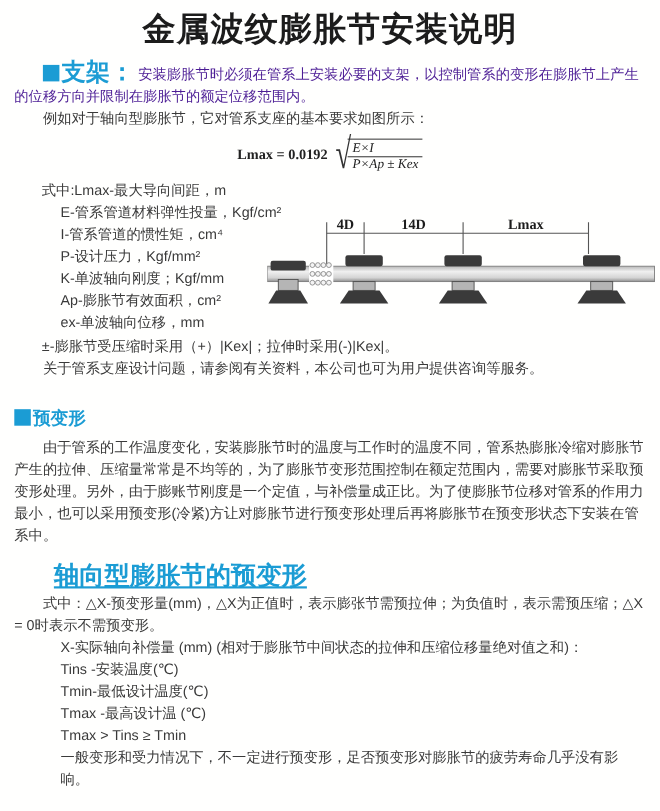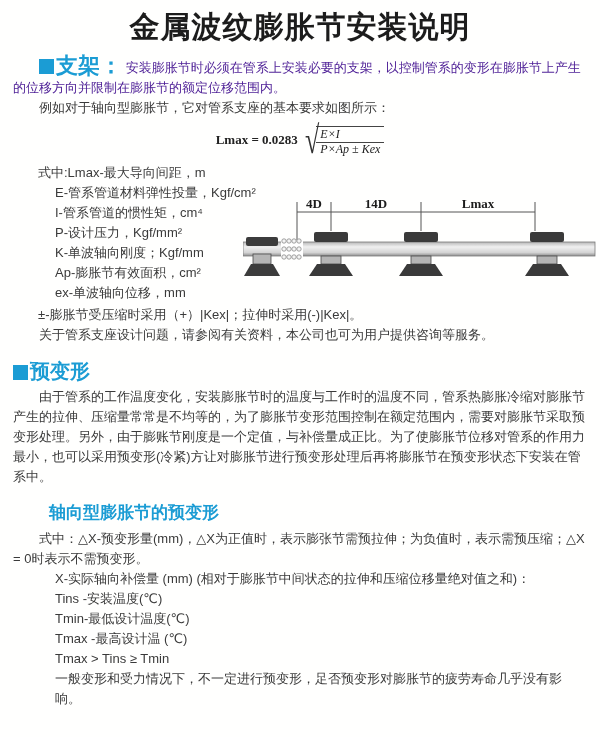--- a/index.html
+++ b/index.html
@@ -33,40 +33,40 @@
   .radical{
     display:inline-block;font-size:26px;line-height:0;vertical-align:middle;
     margin:0 -3px 0 4px;transform:scaleY(1.5);color:#333;
   }
   .radicand{display:inline-block;border-top:1.5px solid #444;vertical-align:middle;padding-top:1px;}
   .defs-wrap{position:relative;margin-top:4px;min-height:142px;}
   .def-line{padding-left:25px;white-space:nowrap;}
   .def-line.sub{padding-left:42px;}
   .diagram{position:absolute;left:230px;top:33px;width:357px;height:85px;}
   .note{margin:0;padding-left:25px;}
-  .sec-block-head{margin:14px 0 4px;font-size:20px;font-weight:bold;color:#1b9cd4;line-height:24px;}
-  .sub-head{margin:14px 0 2px;padding-left:36px;font-size:17px;font-weight:bold;color:#1b9cd4;line-height:24px;}
+  .sec-block-head{margin:24px 0 4px;font-size:16px;font-weight:bold;color:#1b9cd4;line-height:24px;}
+  .sub-head{margin:14px 0 2px;padding-left:36px;font-size:23px;font-weight:bold;color:#1b9cd4;line-height:24px;text-decoration:underline;}
   .list-line{padding-left:42px;}
   .f2-part{vertical-align:middle;}
 </style>
 </head>
 <body>
 
 <div class="page">
 
   <h1 class="doc-title">金属波纹膨胀节安装说明</h1>
 
   <p class="para para-first">
     <span class="marker"></span><span class="sec-head-inline">支架：</span>
     <span class="body-run">安装膨胀节时必须在管系上安装必要的支架，以控制管系的变形在膨胀节上产生的位移方向并限制在膨胀节的额定位移范围内。</span>
   </p>
   <p class="para">例如对于轴向型膨胀节，它对管系支座的基本要求如图所示：</p>
 
   <div class="formula">
-    <span class="f-bold">Lmax = 0.0283</span>
+    <span class="f-bold">Lmax = 0.0192</span>
     <span class="radical">√</span><span class="radicand f-it"><span class="frac"><span class="num">E×I</span><span class="den">P×Ap ± Kex</span></span></span>
   </div>
 
   <div class="defs-wrap">
     <div class="def-line">式中:Lmax-最大导向间距，m</div>
     <div class="def-line sub">E-管系管道材料弹性投量，Kgf/cm²</div>
     <div class="def-line sub">I-管系管道的惯性矩，cm⁴</div>
     <div class="def-line sub">P-设计压力，Kgf/mm²</div>
     <div class="def-line sub">K-单波轴向刚度；Kgf/mm</div>
     <div class="def-line sub">Ap-膨胀节有效面积，cm²</div>

